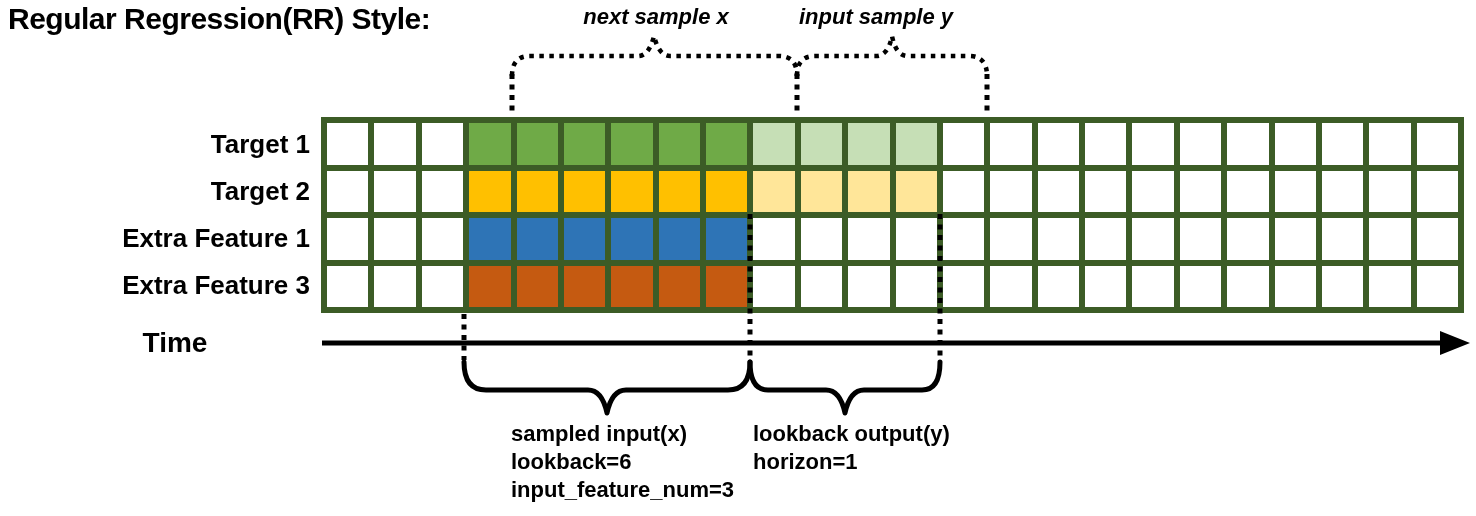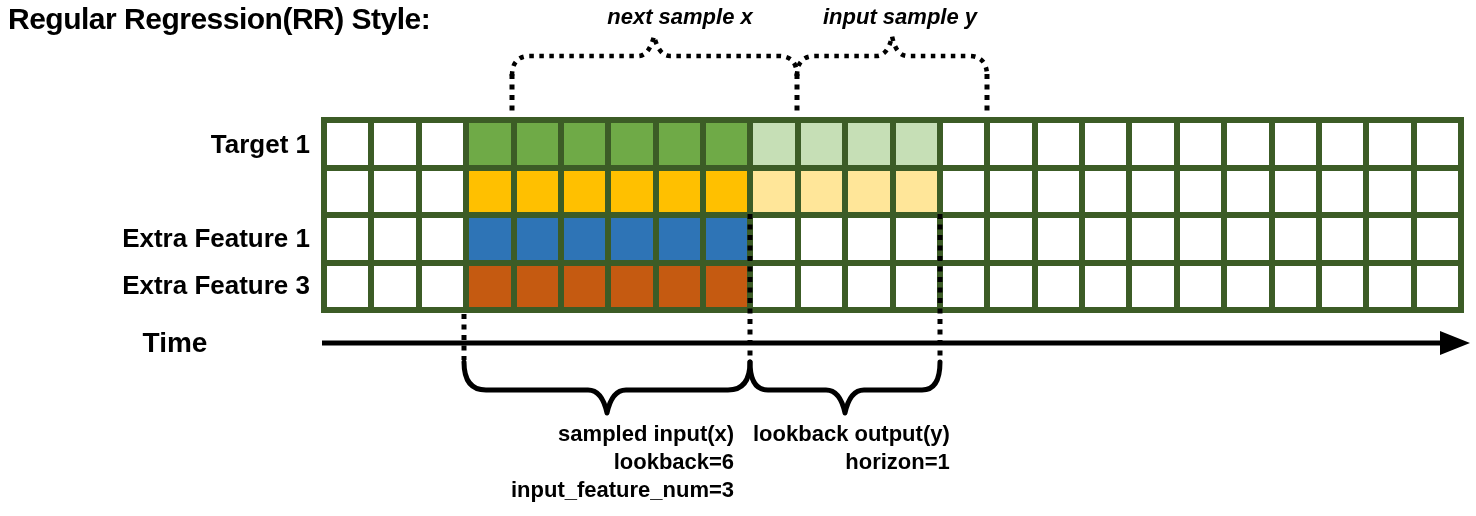--- a/index.html
+++ b/index.html
@@ -6,57 +6,57 @@
   .canvas{
     position:relative;width:1476px;height:516px;background:#ffffff;overflow:hidden;
     font-family:"Liberation Sans",sans-serif;color:#000;
   }
   .title{
     position:absolute;left:8px;top:2px;font-size:30px;font-weight:bold;
     letter-spacing:-0.5px;white-space:nowrap;
   }
   .top-label{
     position:absolute;top:4px;transform:translateX(-50%);
-    font-size:22px;font-style:italic;font-weight:600;white-space:nowrap;margin-left:24px;
+    font-size:22px;font-style:italic;font-weight:600;white-space:nowrap;
   }
   .next-x{left:656px;}
   .next-y{left:876px;}
   .row-label{
     position:absolute;left:40px;width:270px;text-align:right;
     font-size:26px;font-weight:bold;line-height:34px;white-space:nowrap;
   }
   .time-label{
     position:absolute;left:40px;width:270px;text-align:center;top:326px;
     font-size:28px;font-weight:bold;line-height:34px;
   }
   .grid{
     position:absolute;left:321px;top:117px;width:1131px;height:184px;
     padding:6px;display:grid;grid-template-rows:repeat(4,1fr);gap:6px;
   }
   .cell{width:100%;height:100%;}
   .overlay{position:absolute;left:0;top:0;width:1476px;height:516px;pointer-events:none;}
   .note{
     position:absolute;top:420px;font-size:22px;font-weight:600;line-height:28px;
     white-space:nowrap;
-    text-align:right;
   }
   .note-input{left:511px;}
   .note-output{left:753px;}
 </style>
 </head>
 <body>
 
 <div class="canvas">
 
   <div class="title">Regular Regression(RR) Style:</div>
 
   <div class="top-label next-x">next sample x</div>
   <div class="top-label next-y">input sample y</div>
 
   <div class="row-label" style="top:127px">Target 1</div>
+  <div class="row-label" style="top:174px">Target 2</div>
   <div class="row-label" style="top:221px">Extra Feature 1</div>
   <div class="row-label" style="top:268px">Extra Feature 3</div>
 
   <div class="grid" style="background: rgb(60, 92, 38); grid-template-columns: repeat(24, 1fr);">
       <div class="cell" style="background: rgb(255, 255, 255);"></div>
       <div class="cell" style="background: rgb(255, 255, 255);"></div>
       <div class="cell" style="background: rgb(255, 255, 255);"></div>
       <div class="cell" style="background: rgb(111, 170, 71);"></div>
       <div class="cell" style="background: rgb(111, 170, 71);"></div>
       <div class="cell" style="background: rgb(111, 170, 71);"></div>

